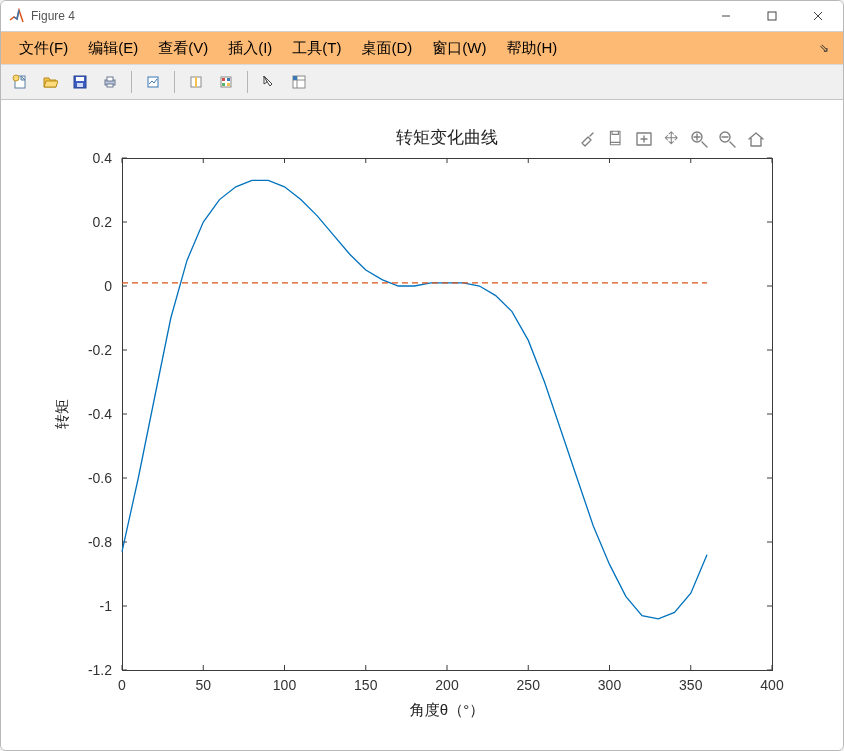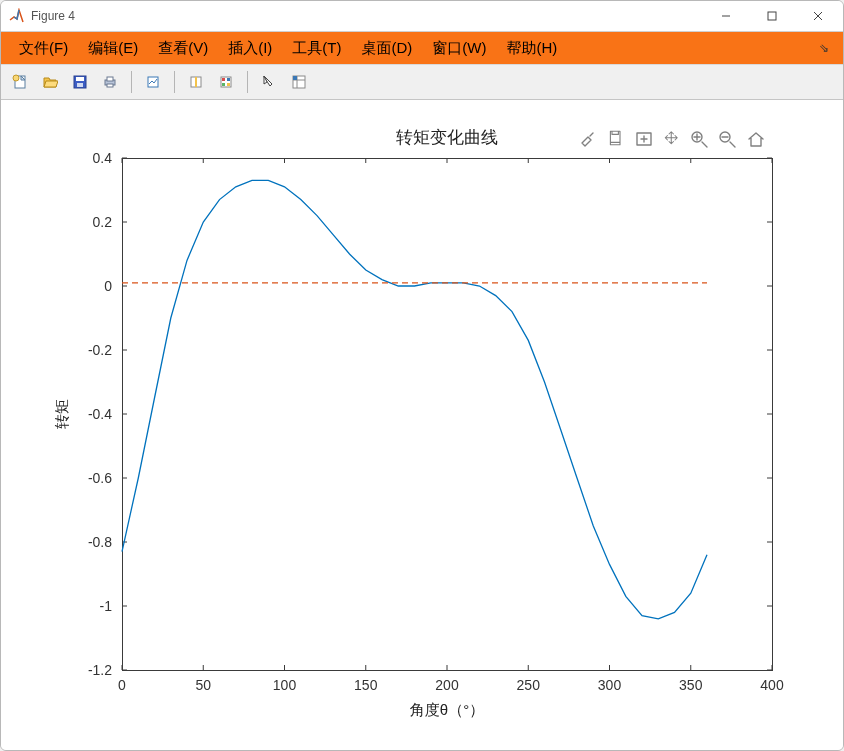--- a/index.html
+++ b/index.html
@@ -6,21 +6,21 @@
   .window{width:844px;height:751px;margin:0 auto;background:#f0f0f0;border:1px solid #b8b8b8;border-radius:6px;box-sizing:border-box;display:flex;flex-direction:column;overflow:hidden;}
   
   .titlebar{height:30px;display:flex;align-items:center;padding:0 2px 0 8px;background:#fff;border-bottom:1px solid #d0d0d0;}
   .titlebar .app-icon{width:16px;height:16px;margin-right:6px;}
   .title-text{color:#555;font-size:12px;}
   .title-spacer{flex:1;}
   .win-btns{display:flex;}
   .win-btn{width:46px;height:30px;display:flex;align-items:center;justify-content:center;color:#555;}
   .win-btn svg{stroke:#444;}
   
-  .menubar{height:28px;background:#f97316;display:flex;align-items:center;padding:2px 8px 2px 8px;font-size:15px;border-bottom:1px solid #d9d9d9;color:#000;}
+  .menubar{height:28px;background:#fdba74;display:flex;align-items:center;padding:2px 8px 2px 8px;font-size:15px;border-bottom:1px solid #d9d9d9;color:#000;}
   .menu-item{padding:3px 10px;border-radius:4px;cursor:default;}
   .menu-spacer{flex:1;}
   .menu-arrow{font-size:12px;color:#333;padding-right:6px;}
   
   .toolbar{height:34px;background:#f0f0f0;display:flex;align-items:center;padding:0 6px;border-bottom:1px solid #c5c5c5;gap:4px;}
   .tool-btn{width:24px;height:24px;display:flex;align-items:center;justify-content:center;border:1px solid transparent;border-radius:3px;}
   .tool-sep{width:1px;height:22px;background:#b5b5b5;margin:0 4px;}
   
   .figure-pane{flex:1;background:#fff;display:flex;align-items:center;justify-content:center;position:relative;}
   svg text{font-family:"Microsoft YaHei",Arial,sans-serif;}

